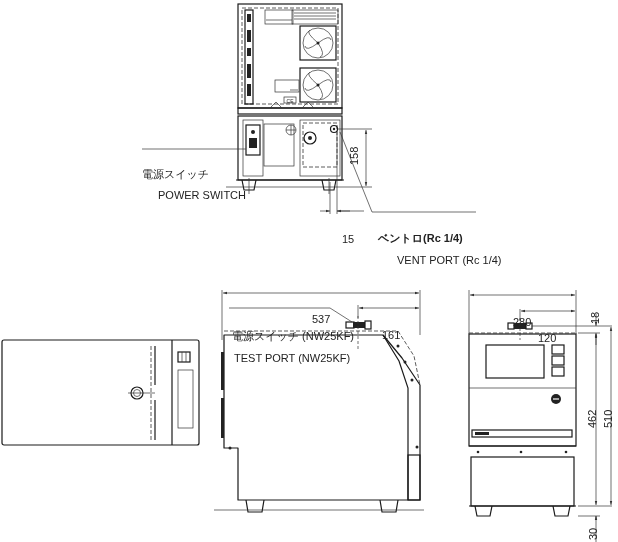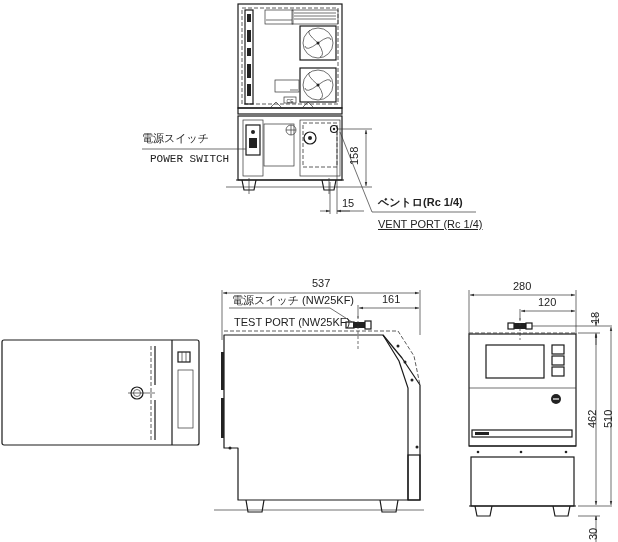--- a/index.html
+++ b/index.html
@@ -3,21 +3,21 @@
 <meta charset="utf-8">
 <style>
   html, body { margin: 0; padding: 0; background: #ffffff; }
   body { width: 618px; height: 542px; overflow: hidden; position: relative; font-family: "DejaVu Sans", sans-serif; }
   #drawing { position: absolute; left: 0; top: 0; width: 618px; height: 542px; }
   .ln { stroke: #1a1a1a; fill: none; stroke-width: 1.2; }
   .thin { stroke: #333; fill: none; stroke-width: 0.7; }
   .dash { stroke: #333; fill: none; stroke-width: 0.8; stroke-dasharray: 4 2; }
   .fillk { fill: #222; stroke: none; }
   .dim { stroke: #333; fill: none; stroke-width: 0.7; }
-  .lbl { position: absolute; font-family: "Liberation Sans", sans-serif; font-size: 11px; color: #222; white-space: nowrap; line-height: 1; }
+  .lbl { position: absolute; font-family: "Liberation Sans", sans-serif; font-size: 11px; color: #222; white-space: nowrap; line-height: 1; margin-top: 36px; }
   .vlbl { position: absolute; font-family: "Liberation Sans", sans-serif; font-size: 11px; color: #222; white-space: nowrap; transform: rotate(-90deg); transform-origin: left top; line-height: 1; }
 </style>
 </head>
 <body>
 
 <svg id="drawing" viewBox="0 0 618 542" xmlns="http://www.w3.org/2000/svg">
   <defs>
     <marker id="ah" viewBox="0 0 10 10" refX="10" refY="5" markerWidth="6" markerHeight="6" orient="auto-start-reverse">
       <path d="M0,2 L10,5 L0,8 z" fill="#333"></path>
     </marker>
@@ -211,27 +211,27 @@
     <line class="dim" marker-start="url(#ah)" marker-end="url(#ah)" x1="596" y1="334" x2="596" y2="505"></line>
 
     <line class="dim" marker-start="url(#ah)" marker-end="url(#ah)" x1="611" y1="327" x2="611" y2="505"></line>
 
     <line class="dim" x1="596" y1="516" x2="596" y2="542"></line>
     <line class="dim" x1="596" y1="520" x2="596" y2="516" marker-end="url(#ah)"></line>
   </g>
 </svg>
 
 <span class="lbl" style="left:142px;top:133px;">電源スイッチ</span>
-<span class="lbl" style="left:150px;top:154px;font-family:Liberation Mono, monospace;">POWER SWITCH</span>
+<span class="lbl" style="left:158px;top:154px;">POWER SWITCH</span>
 
 <span class="vlbl" style="left:349px;top:165px;">158</span>
 <span class="lbl" style="left:342px;top:198px;">15</span>
 
 <span class="lbl" style="left:378px;top:197px;font-weight:bold;">ベントロ(Rc 1/4)</span>
-<span class="lbl" style="left:378px;top:219px;text-decoration:underline;">VENT PORT (Rc 1/4)</span>
+<span class="lbl" style="left:397px;top:219px;">VENT PORT (Rc 1/4)</span>
 
 <span class="lbl" style="left:312px;top:278px;">537</span>
 <span class="lbl" style="left:232px;top:295px;">電源スイッチ (NW25KF)</span>
 <span class="lbl" style="left:382px;top:294px;text-align:center;">161</span>
 <span class="lbl" style="left:234px;top:317px;text-align:right;">TEST PORT (NW25KF)</span>
 
 <span class="lbl" style="left:513px;top:281px;">280</span>
 <span class="lbl" style="left:538px;top:297px;">120</span>
 
 <span class="vlbl" style="left:590px;top:324px;">18</span>

